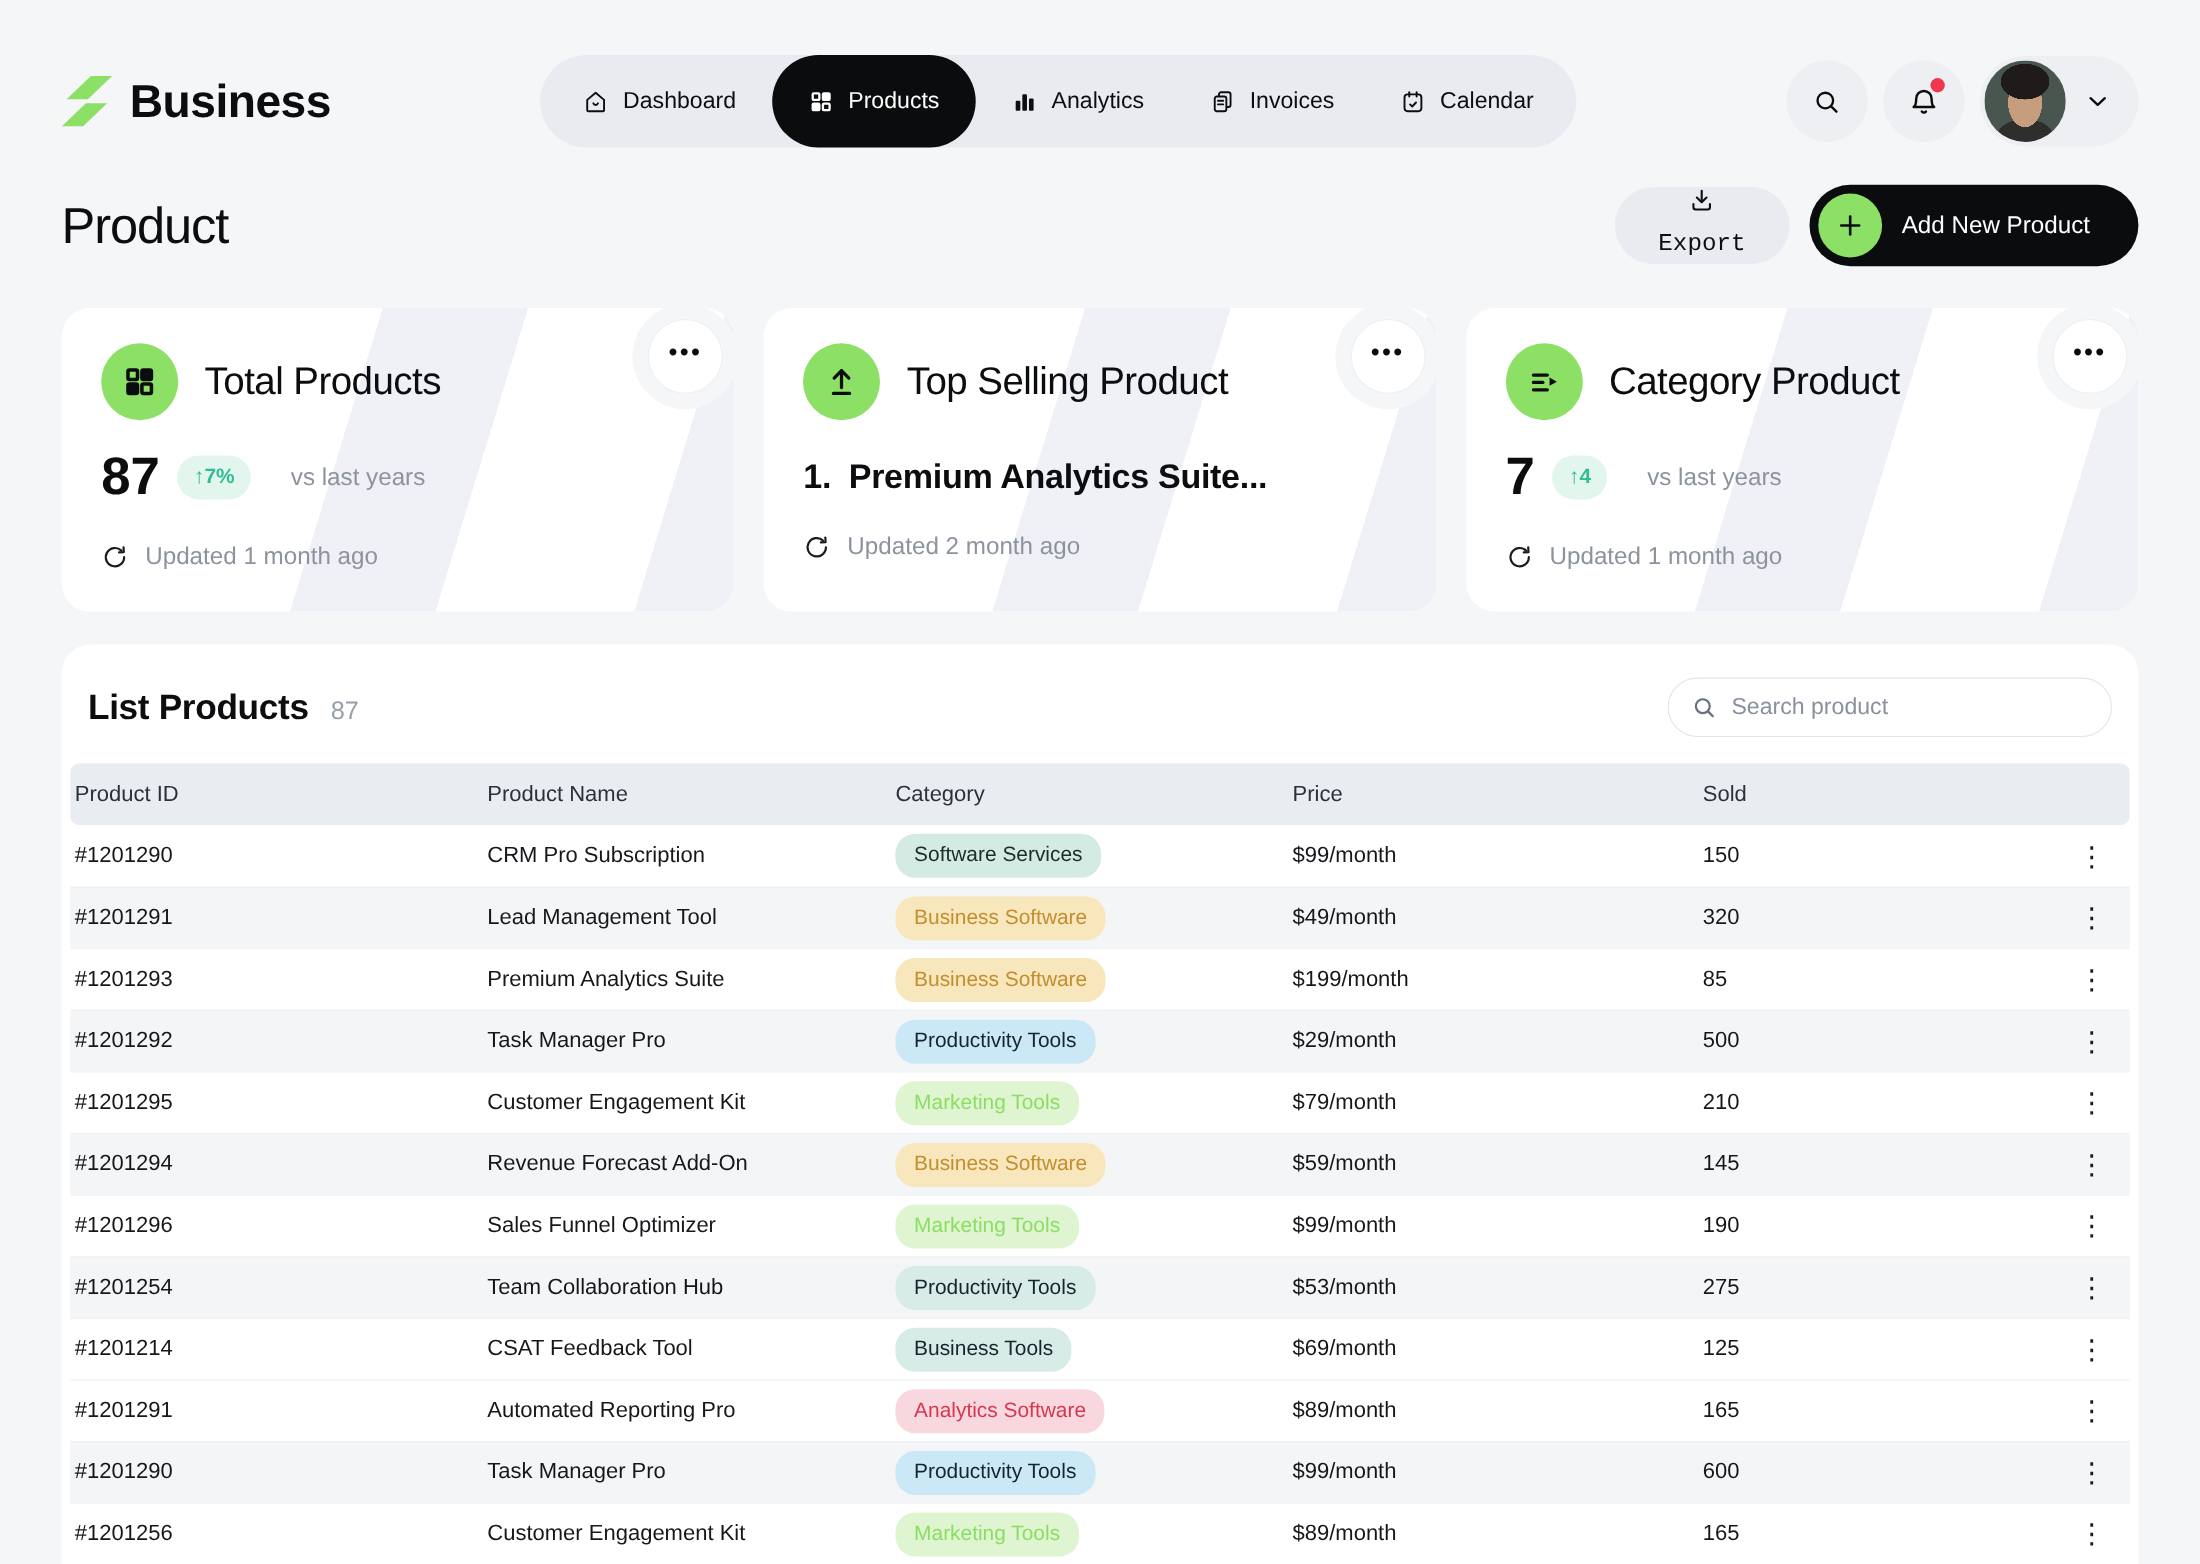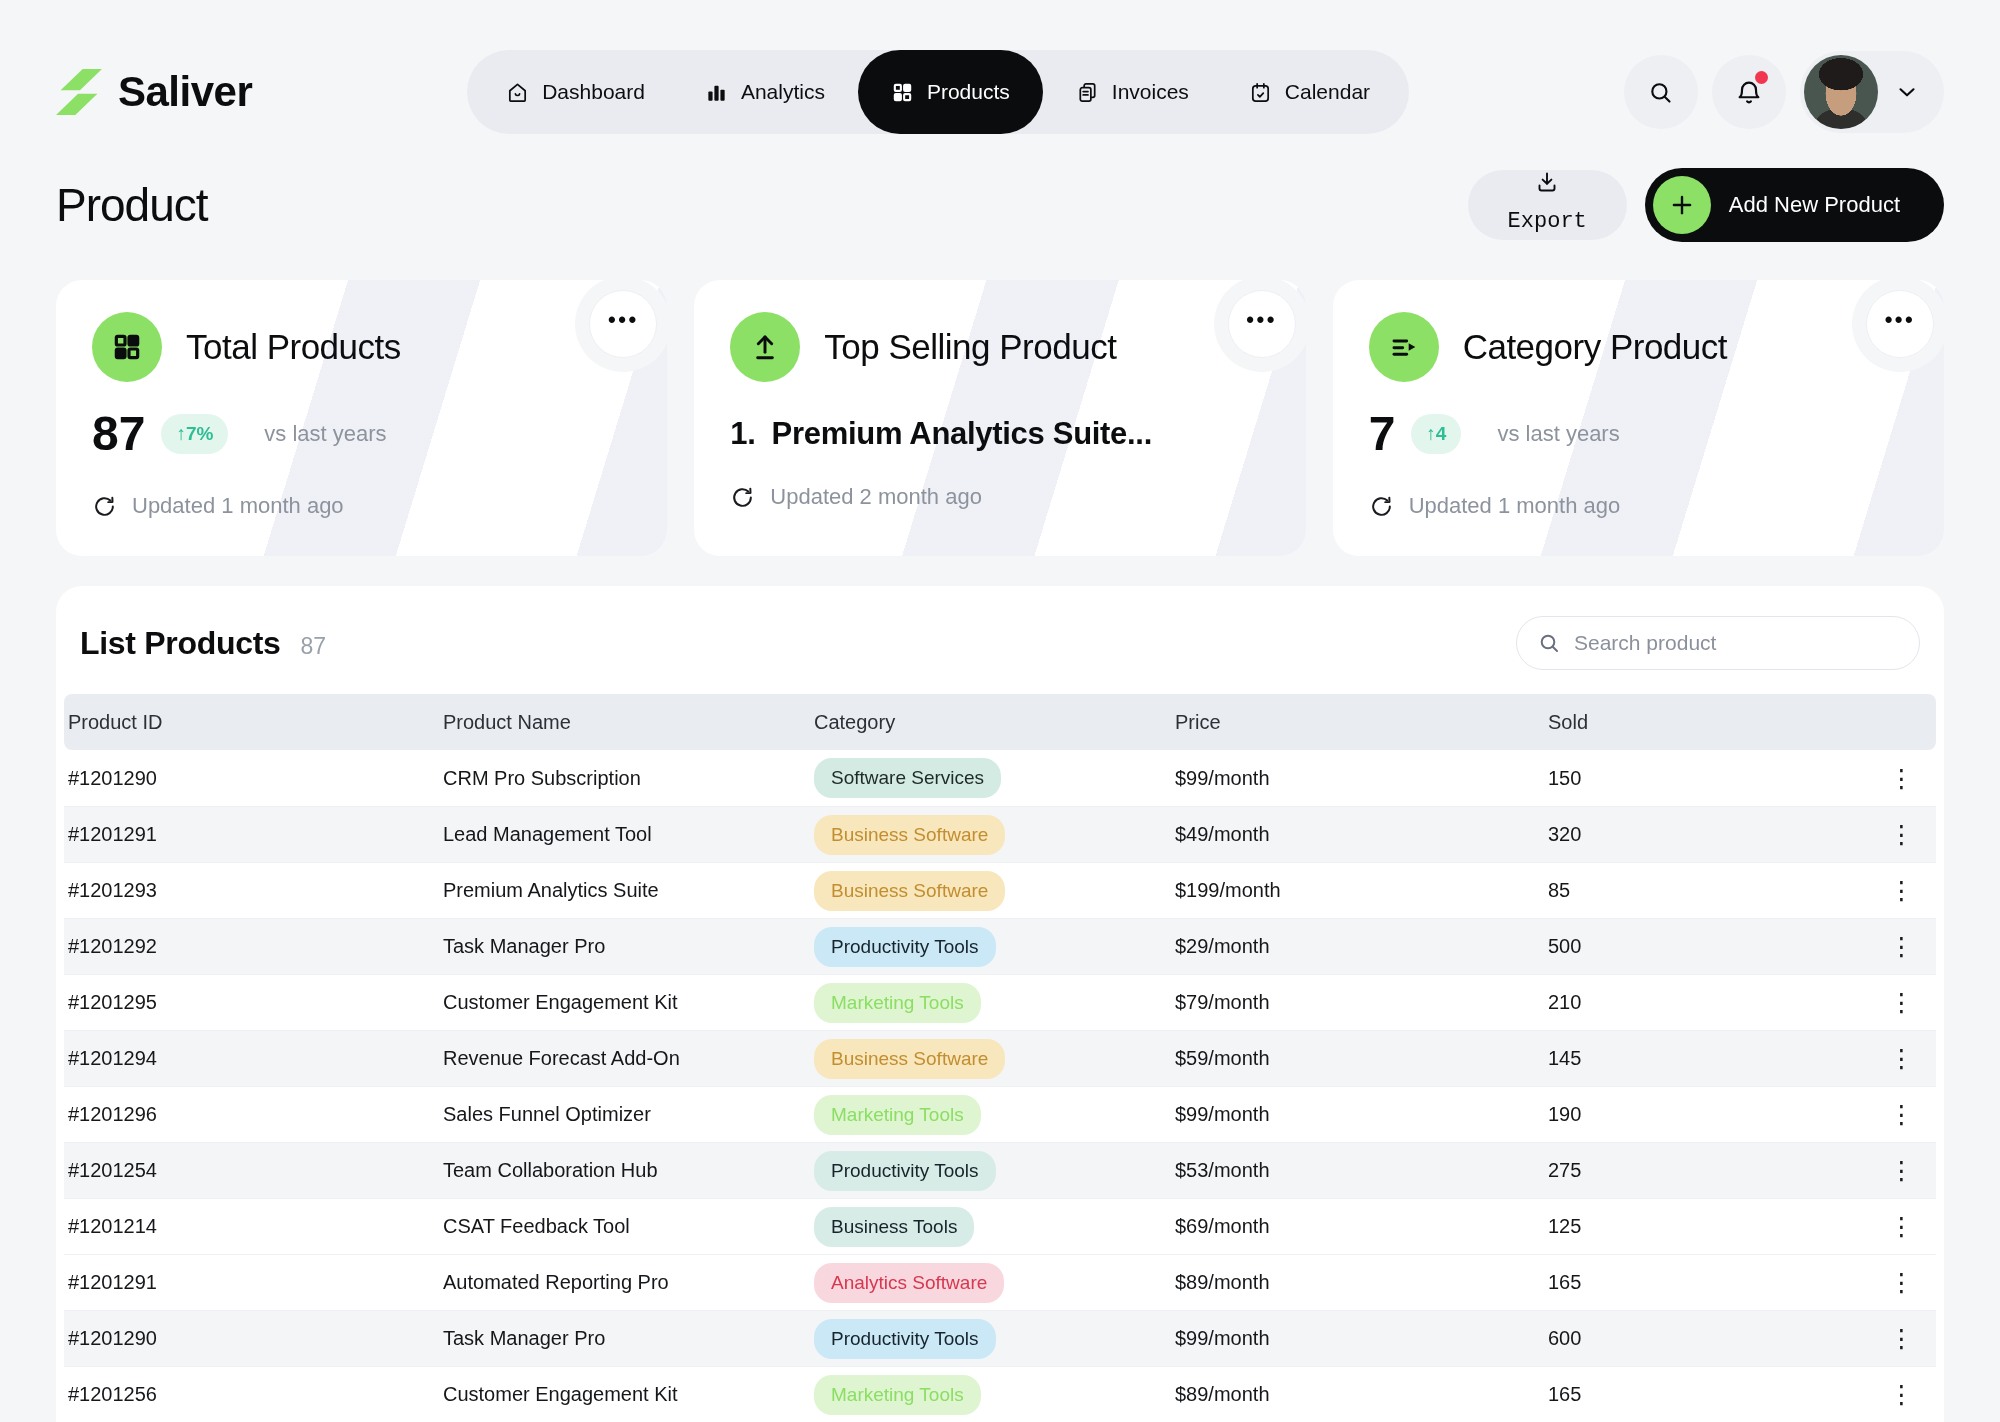--- a/index.html
+++ b/index.html
@@ -88,53 +88,53 @@
 <body>
 
 <header class="topbar">
   <div class="brand">
     <span>
       <svg width="46" height="46" viewBox="0 0 100 100">
         <polygon points="58,0 100,0 52,46 10,46" fill="#8CE066"></polygon>
         <polygon points="48,54 90,54 42,100 0,100" fill="#8CE066"></polygon>
       </svg>
     </span>
-    <span class="brand-name">Saliver</span>
+    <span class="brand-name">Business</span>
   </div>
 
   <nav class="mainnav">
     <div class="nav-item">
       <span>
         <svg viewBox="0 0 24 24" fill="none" stroke="currentColor" stroke-width="1.8" stroke-linecap="round" stroke-linejoin="round">
           <path d="M4 10.2 12 3.5l8 6.7V20a1 1 0 0 1-1 1H5a1 1 0 0 1-1-1Z"></path>
             <path d="M9.8 13.5a2.3 2.3 0 0 0 4.4 0"></path>
         </svg>
       </span>
       <span>Dashboard</span>
-    </div>
-    <div class="nav-item">
-      <span>
-        <svg viewBox="0 0 24 24" fill="currentColor">
-          <rect x="3.5" y="11" width="4.4" height="9.5" rx="1"></rect>
-            <rect x="9.8" y="5" width="4.4" height="15.5" rx="1"></rect>
-            <rect x="16.1" y="9" width="4.4" height="11.5" rx="1"></rect>
-        </svg>
-      </span>
-      <span>Analytics</span>
     </div>
     <div class="nav-item active">
       <span>
         <svg viewBox="0 0 24 24" fill="none" stroke="currentColor" stroke-width="2.2">
           <rect x="4" y="4" width="6.3" height="6.3" rx="1"></rect>
             <rect x="13.7" y="4" width="6.3" height="6.3" rx="1" fill="currentColor"></rect>
           <rect x="4" y="13.7" width="6.3" height="6.3" rx="1" fill="currentColor"></rect>
             <rect x="13.7" y="13.7" width="6.3" height="6.3" rx="1"></rect>
         </svg>
       </span>
       <span>Products</span>
+    </div>
+    <div class="nav-item">
+      <span>
+        <svg viewBox="0 0 24 24" fill="currentColor">
+          <rect x="3.5" y="11" width="4.4" height="9.5" rx="1"></rect>
+            <rect x="9.8" y="5" width="4.4" height="15.5" rx="1"></rect>
+            <rect x="16.1" y="9" width="4.4" height="11.5" rx="1"></rect>
+        </svg>
+      </span>
+      <span>Analytics</span>
     </div>
     <div class="nav-item">
       <span>
         <svg viewBox="0 0 24 24" fill="none" stroke="currentColor" stroke-width="1.8" stroke-linecap="round">
           <rect x="8.5" y="3" width="11" height="14" rx="2"></rect>
             <rect x="4.5" y="7" width="11" height="14" rx="2" fill="#e9ebf0"></rect>
           <line x1="7.5" y1="11" x2="12.5" y2="11"></line>
             <line x1="7.5" y1="14.5" x2="12.5" y2="14.5"></line>
         </svg>
       </span>

